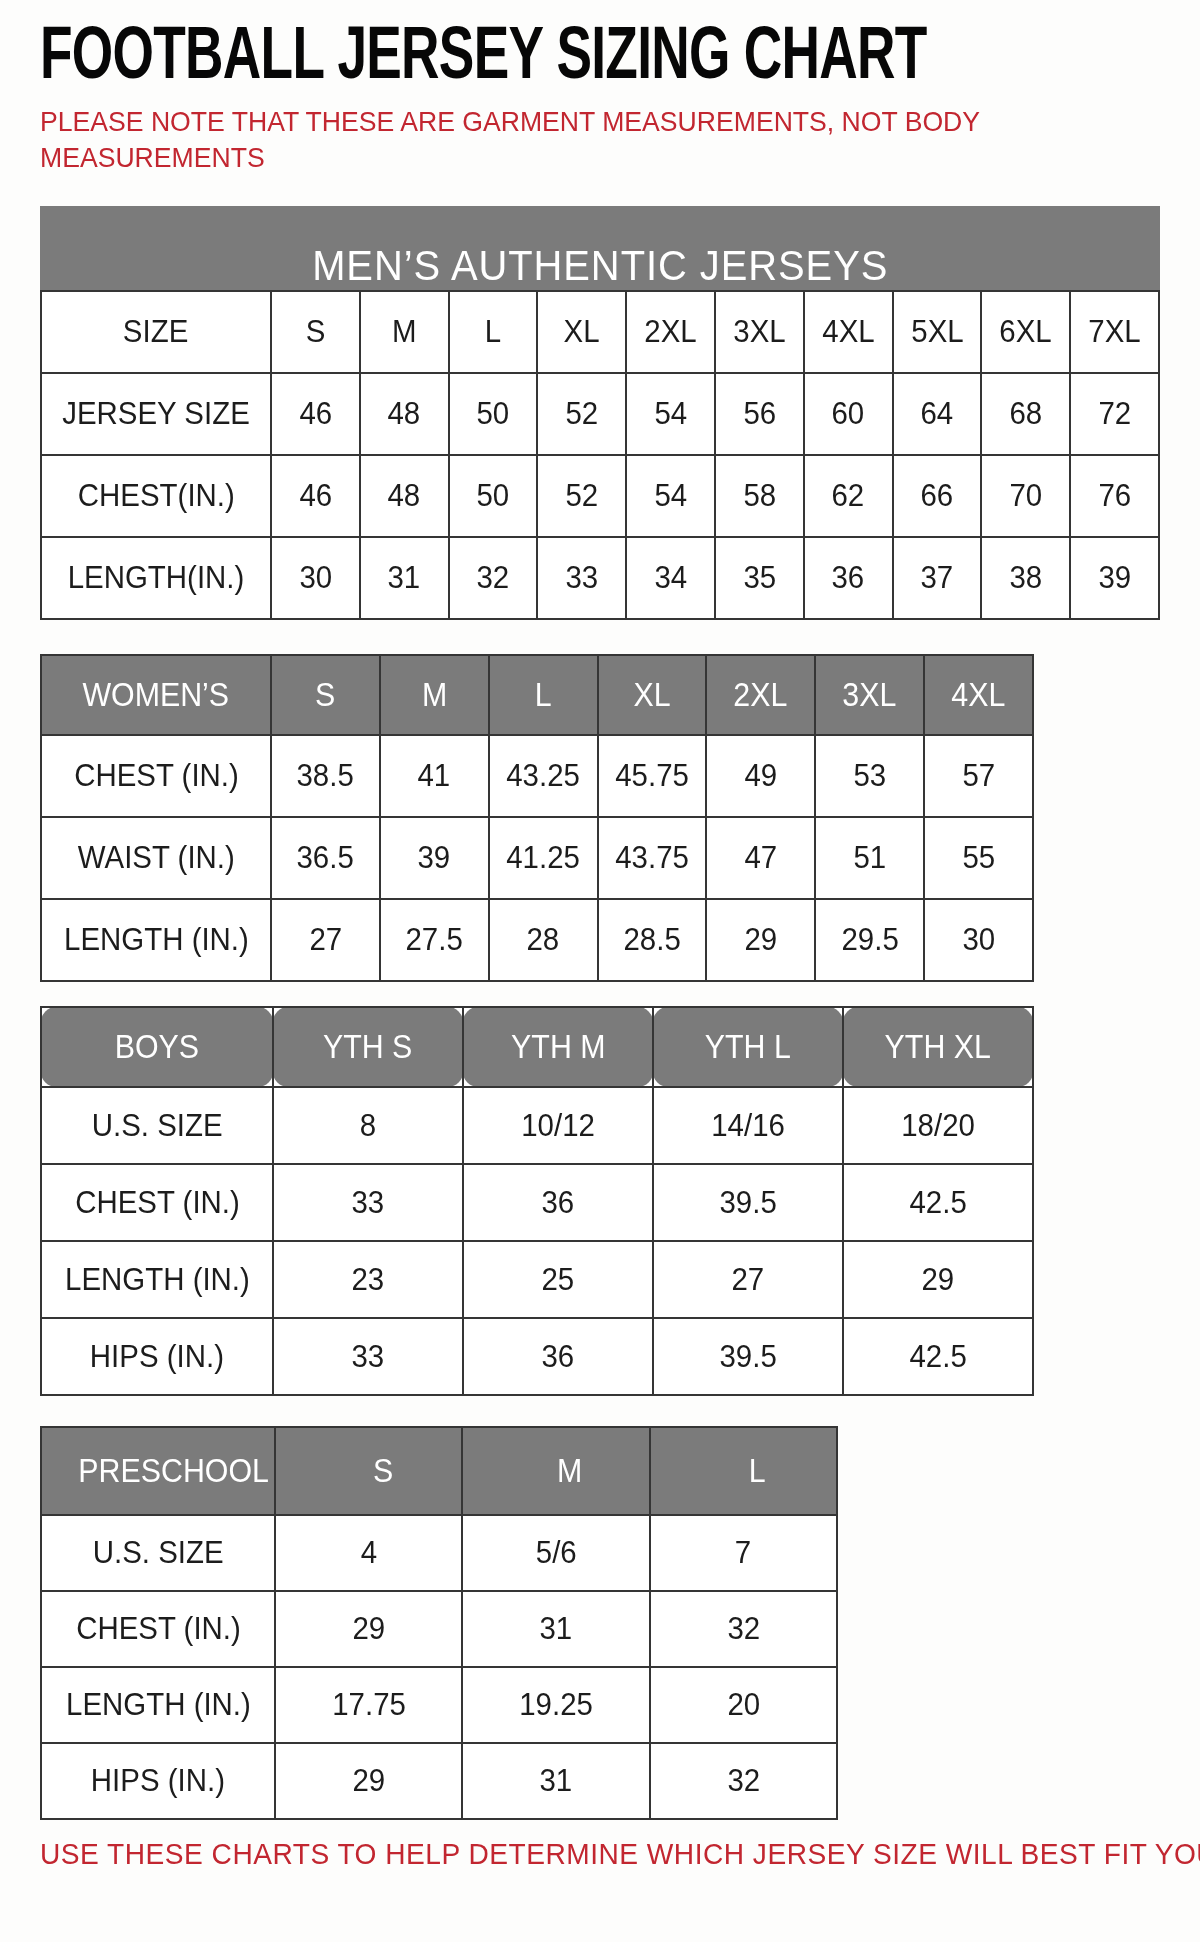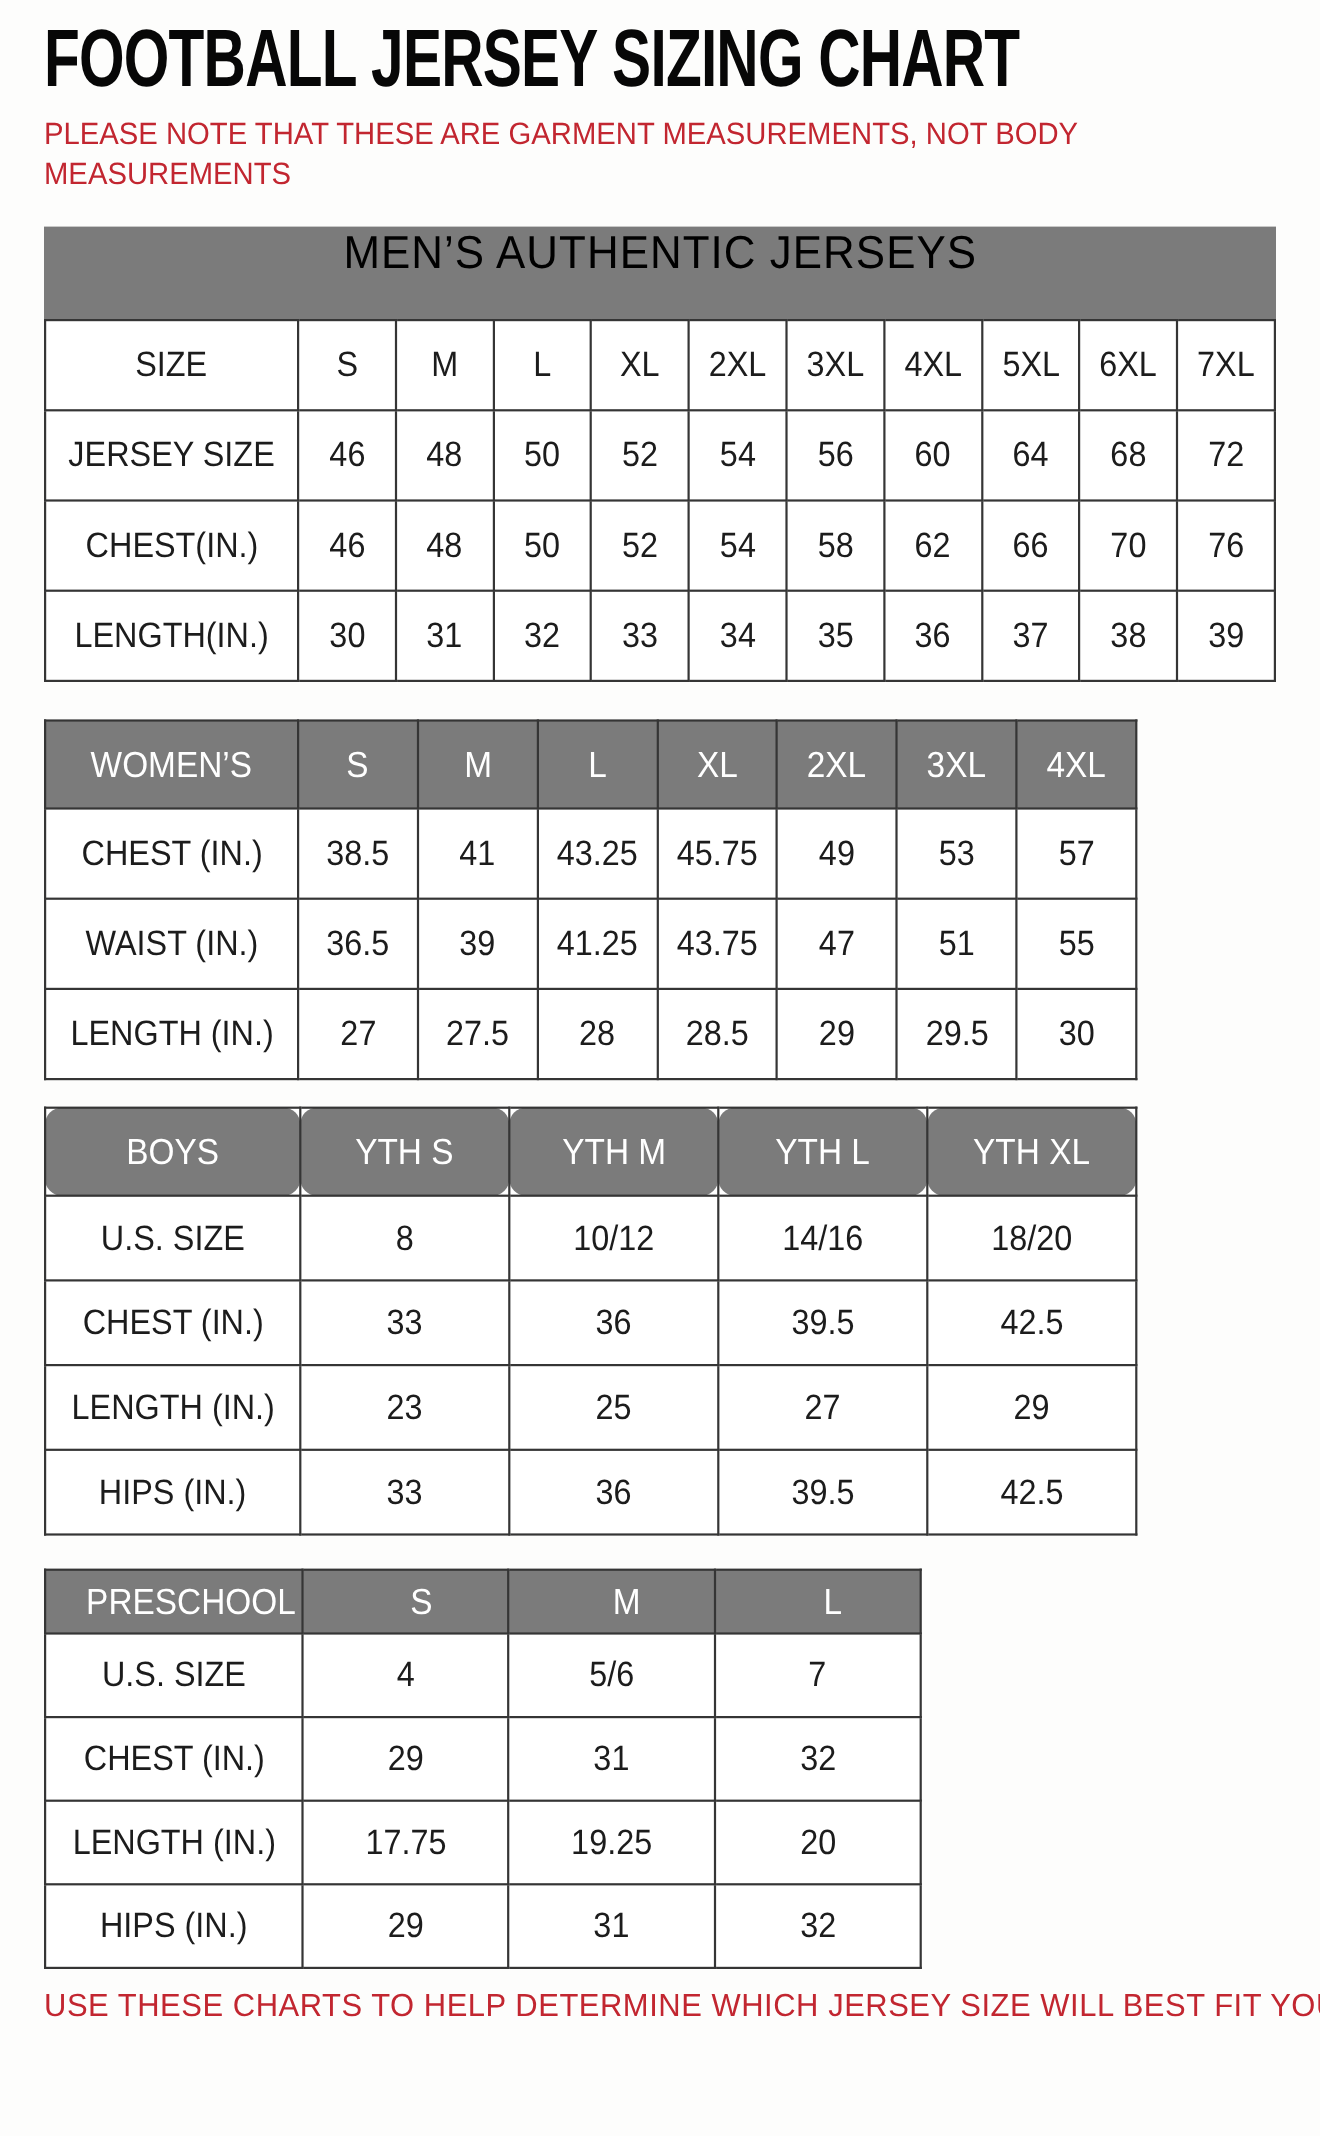--- a/index.html
+++ b/index.html
@@ -54,23 +54,23 @@
     padding: 0;
   }
   .tbl th span, .tbl td span {
     display: inline-block;
     transform: scaleX(0.92);
     white-space: pre-line;
     line-height: 1.05;
   }
   .banner {
     background: #7b7b7b;
-    color: #000000;
+    color: #ffffff;
     display: flex;
-    align-items: flex-start;
+    align-items: flex-end;
     justify-content: center;
     font-size: 42px;
   }
   .banner span {
     display: inline-block;
     transform: scaleX(0.95);
     letter-spacing: 1px;
   }
 
   
@@ -96,21 +96,21 @@
 
   .tbl-boys { margin-top: 24px; }
   .tbl-boys table { width: 994px; }
   .tbl-boys .label-col { width: 232px; }
   .tbl-boys thead th { height: 80px; border-radius: 15px; }
   .tbl-boys td { height: 77px; }
 
   .tbl-preschool { margin-top: 30px; }
   .tbl-preschool table { width: 798px; }
   .tbl-preschool .label-col { width: 234px; }
-  .tbl-preschool thead th { height: 58px; padding-left: 28px; }
+  .tbl-preschool thead th { height: 88px; padding-left: 28px; }
   .tbl-preschool td { height: 76px; }
 
   
   .footer {
     margin-top: 18px;
     color: #c22630;
     font-size: 29px;
     letter-spacing: 0.5px;
     transform: scaleX(0.97);
     transform-origin: left center;

